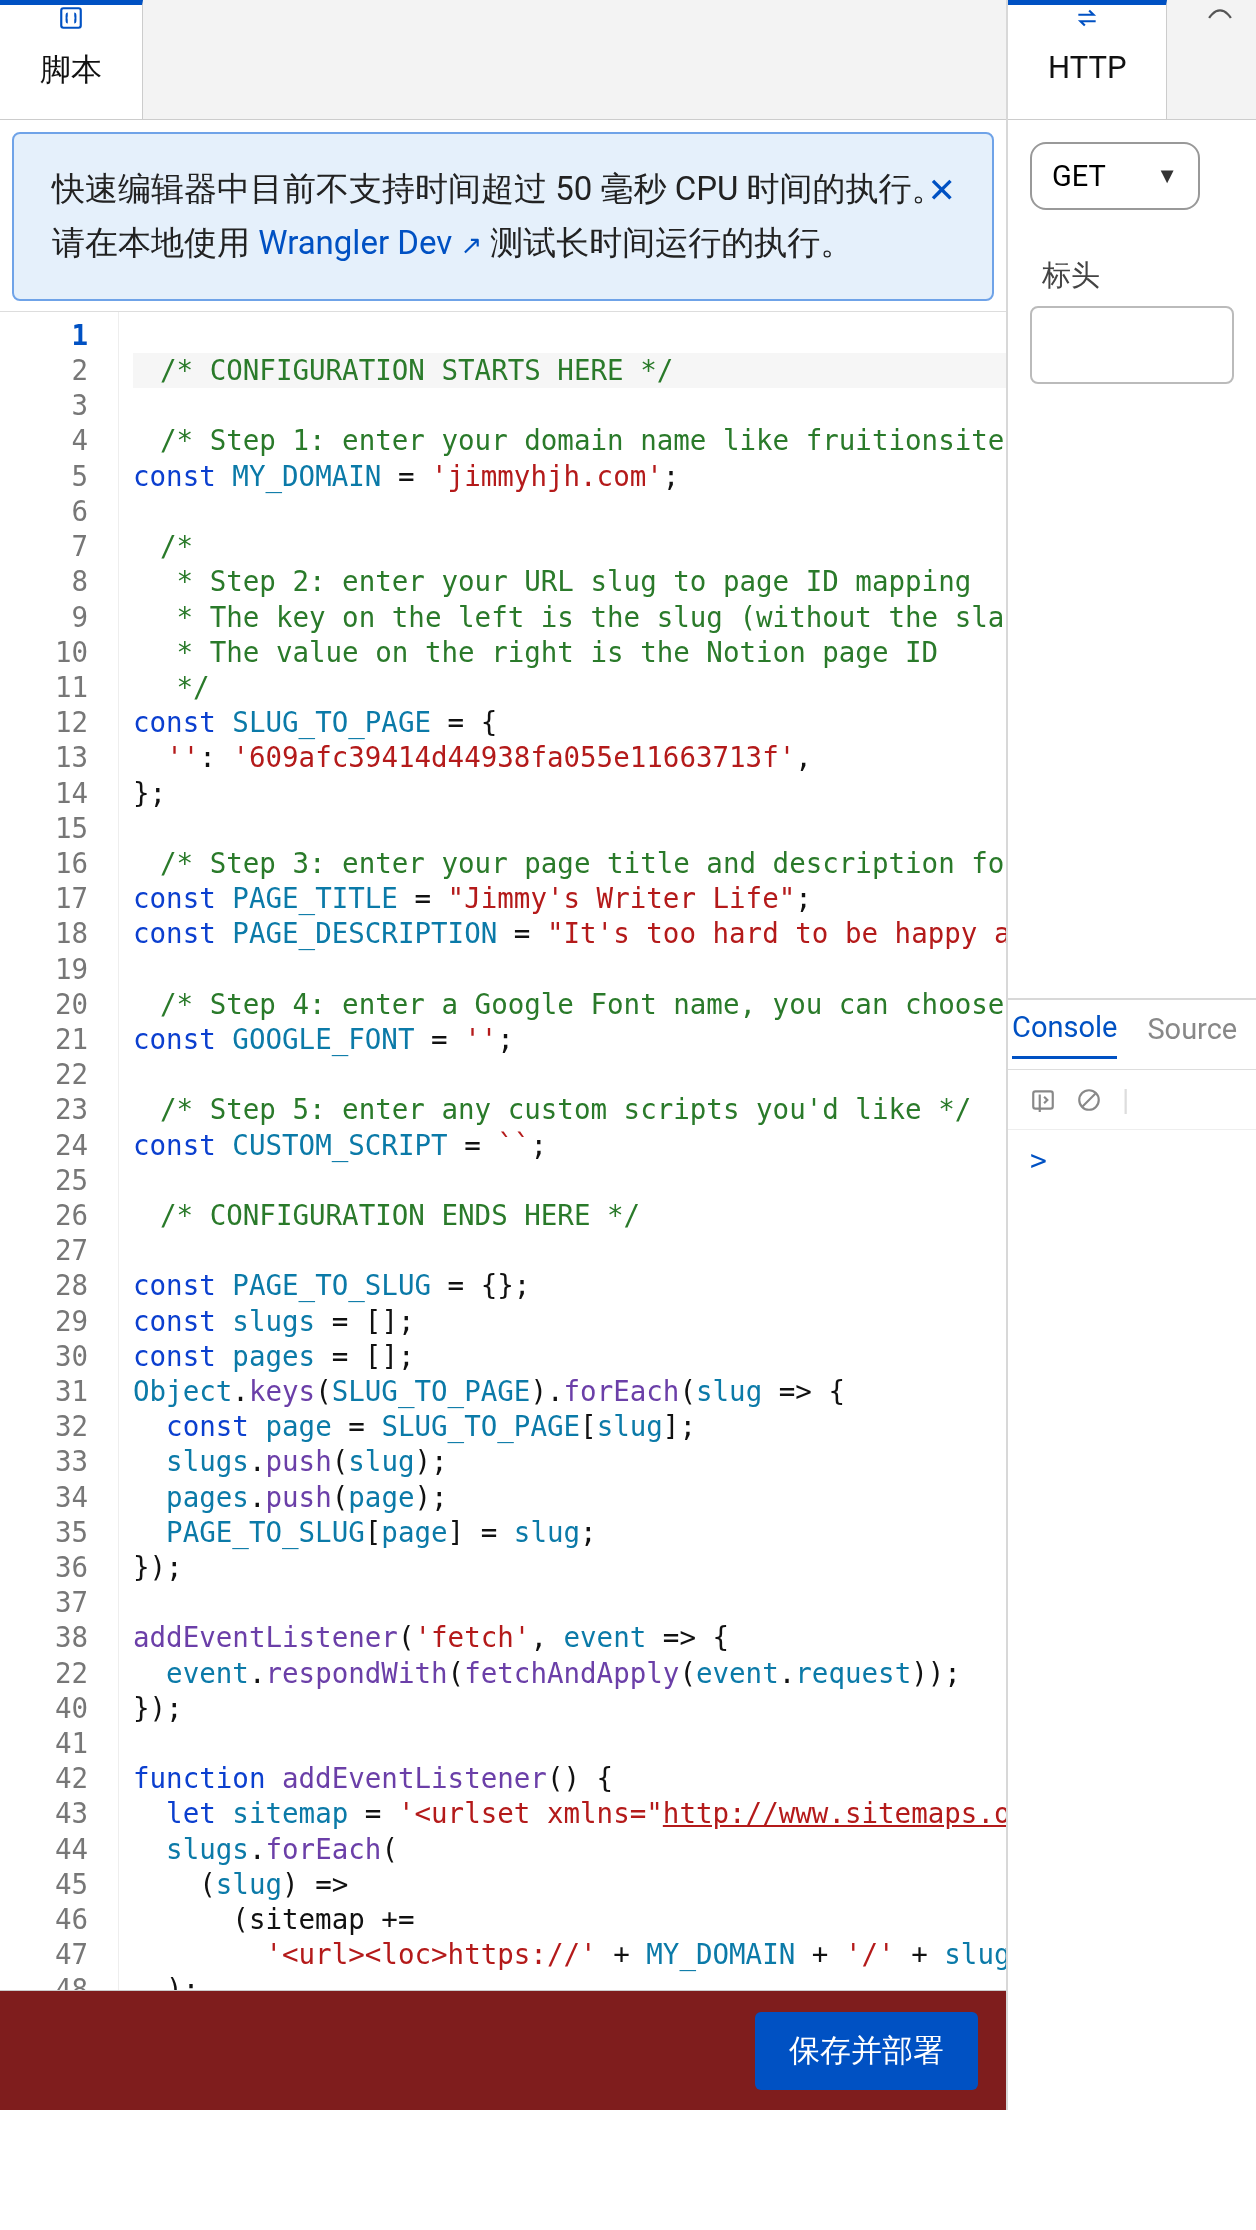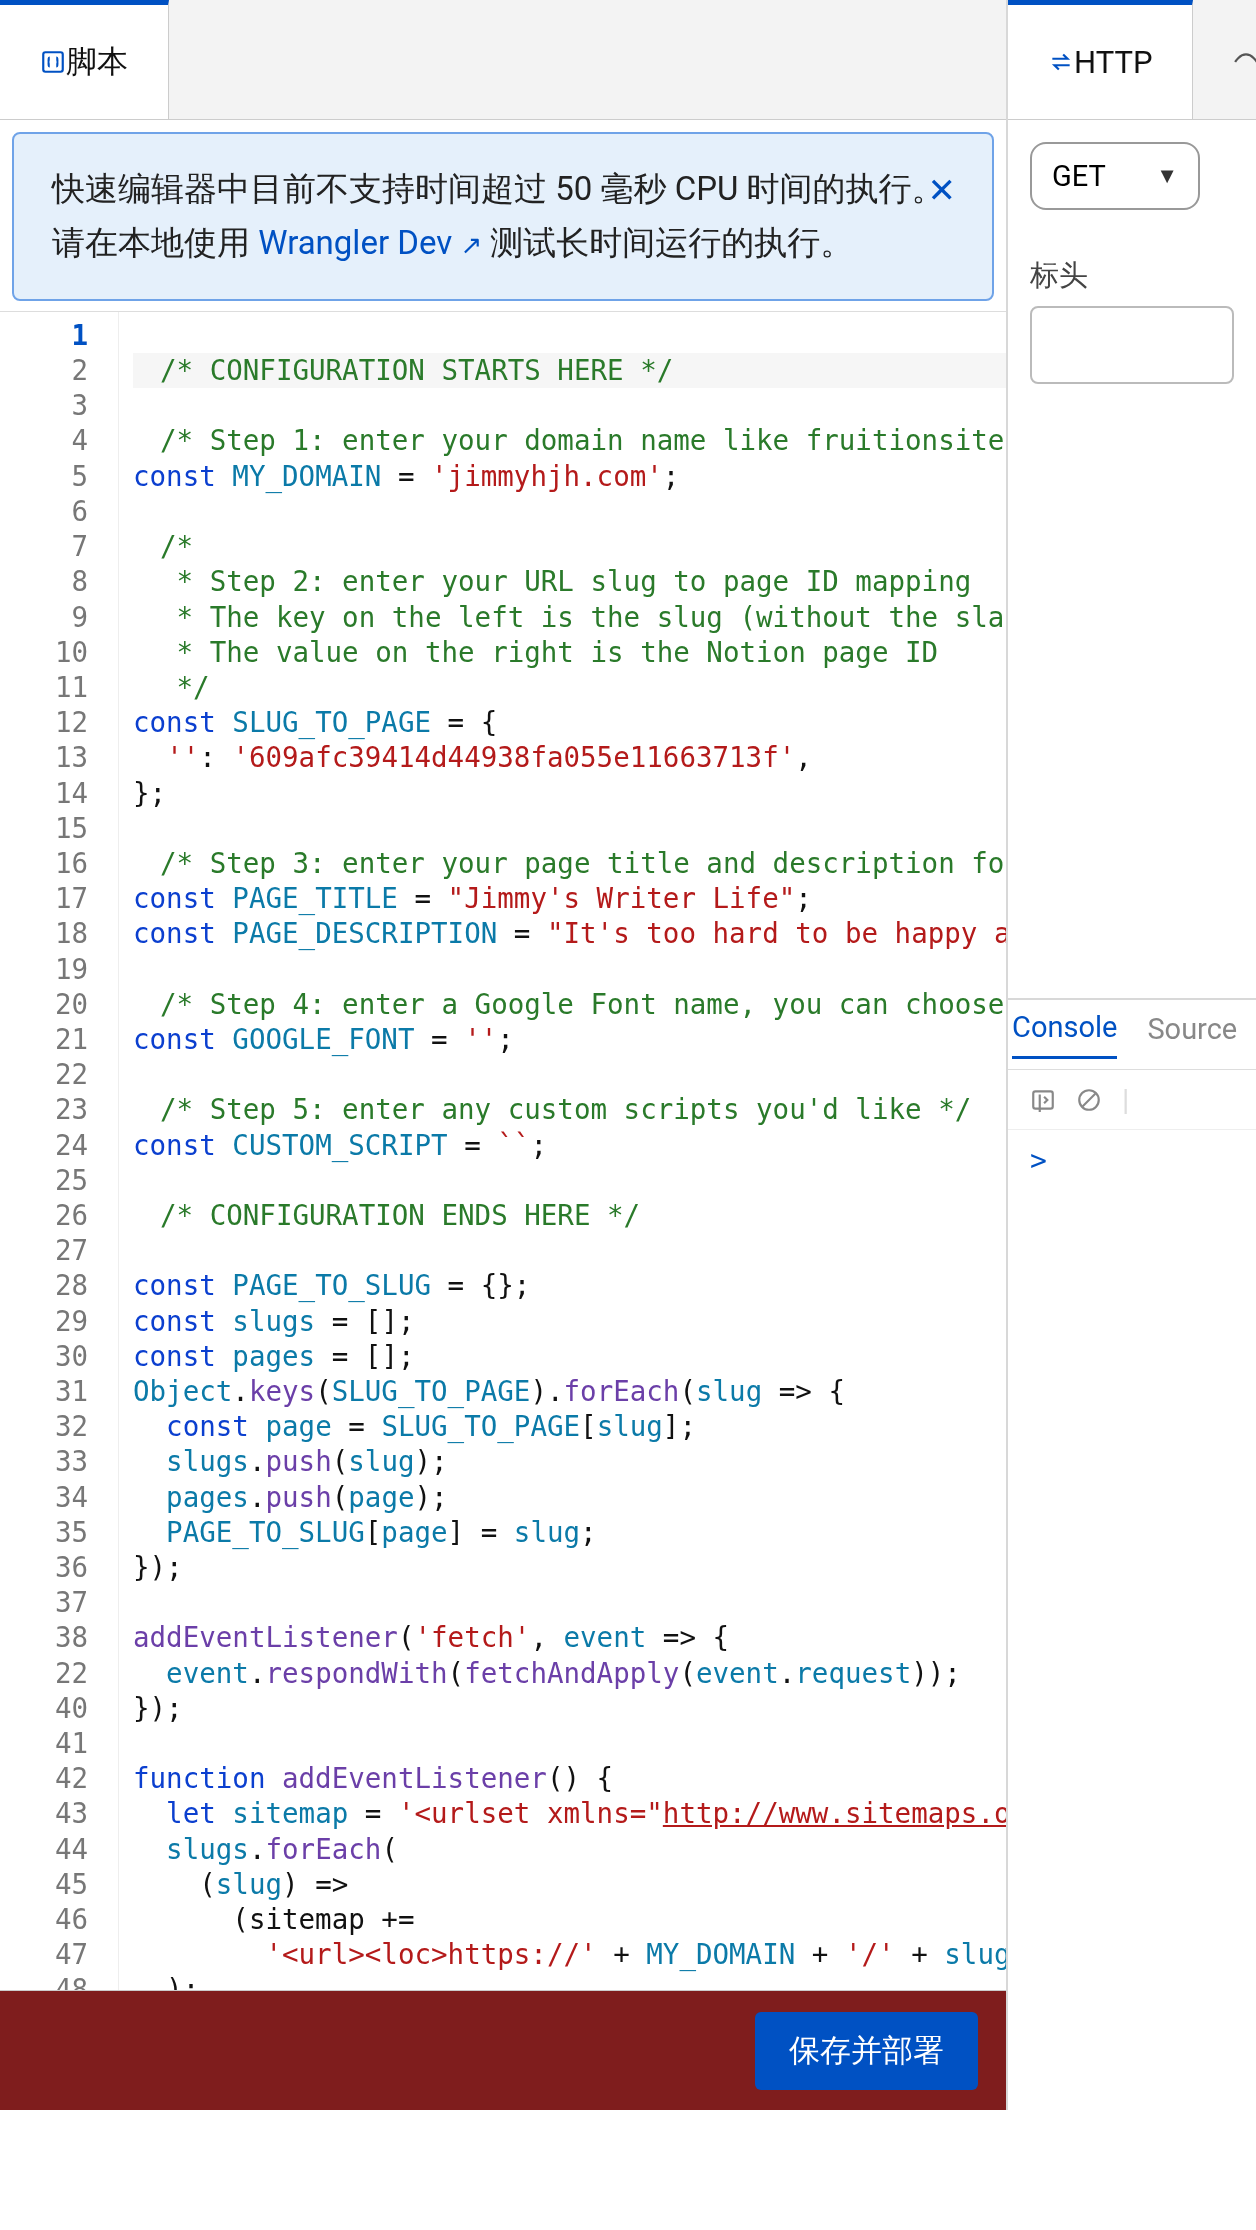--- a/index.html
+++ b/index.html
@@ -15,27 +15,29 @@
   
   .top-region {
     display: flex;
     height: 120px;
     background: #f3f3f3;
     border-bottom: 1px solid #ccc;
   }
   .tab {
     display: flex;
     align-items: center;
+    gap: 18px;
     padding: 0 40px;
     font-size: 31px;
     color: #111;
     border-top: 5px solid transparent;
     border-right: 1px solid #ccc;
     background: #f3f3f3;
     cursor: pointer;
+    flex-direction: column;
   }
   .tab.active {
     background: #fff;
     border-top: 5px solid #0051c3;
   }
   .tab .icon-placeholder { width: 26px; height: 26px; display: inline-flex; align-items:center; justify-content:center; }
 
   
   .notice {
     margin: 12px 12px 0 12px;
@@ -144,21 +146,21 @@
     border: 2px solid #999;
     border-radius: 16px;
     display: flex; align-items: center; justify-content: space-between;
     padding: 0 20px;
     font-size: 29px;
     cursor: pointer;
   }
   .method-select .caret { font-size: 22px; color:#333; }
 
   .section-label {
-    padding: 46px 22px 10px 22px;
+    padding: 46px 22px 10px 34px;
     font-size: 29px;
     color: #444;
   }
   .header-input {
     margin: 0 22px;
     height: 78px;
     border: 2px solid #bbb;
     border-radius: 8px;
     background: #fff;
   }

